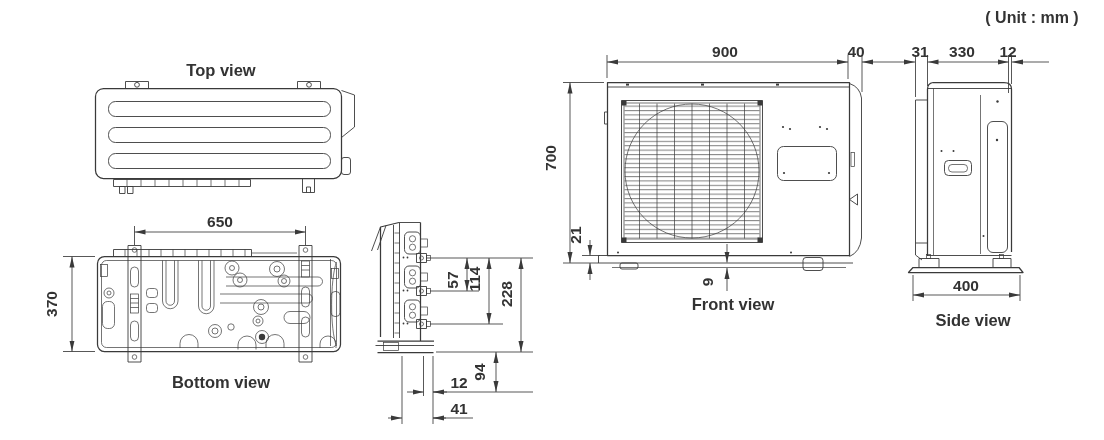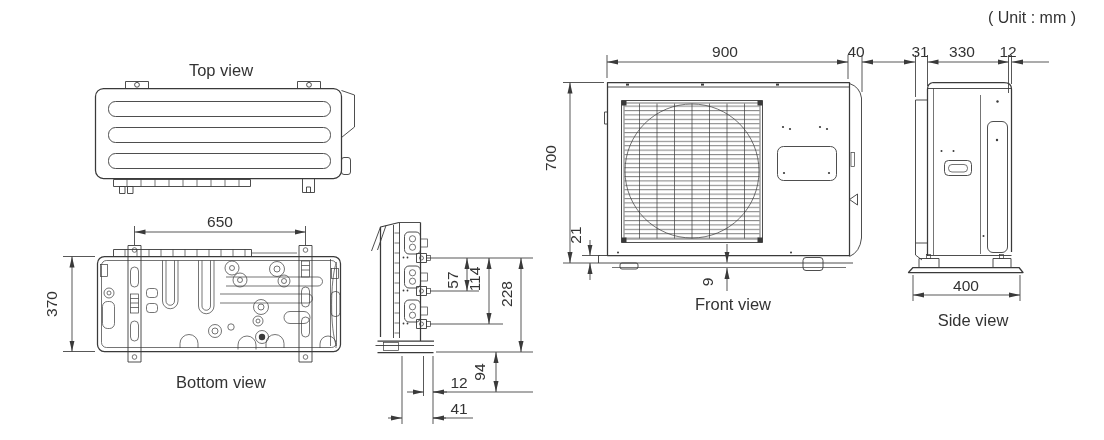--- a/index.html
+++ b/index.html
@@ -1,17 +1,17 @@
 <!DOCTYPE html>
 <html style="--line: #3a3a3a; --text: #333333; --bg: #ffffff;"><head>
 <meta charset="utf-8">
 <style>
   :root{ --line:#3a3a3a; --text:#333333; --bg:#ffffff; }
   html,body{margin:0;padding:0;background:var(--bg);}
-  .canvas{position:relative;width:1104px;height:440px;background:var(--bg);overflow:hidden;}
+  .canvas{position:relative;width:1104px;height:440px;background:var(--bg);overflow:hidden;font-weight:bold;}
   svg{display:block;}
   .o{stroke:var(--line);stroke-width:1.25;fill:none;stroke-linejoin:round;}
   .d{stroke:var(--line);stroke-width:0.9;fill:none;stroke-linejoin:round;}
   .t{stroke:var(--line);stroke-width:0.7;fill:none;}
   .x{stroke:var(--line);stroke-width:0.85;fill:none;}
   .f{fill:var(--line);stroke:none;}
   .arrfill{fill:var(--line);}
   text{font-family:"Liberation Sans","DejaVu Sans",sans-serif;fill:var(--text);}
   .dim{font-size:15.5px;}
   .lbl{font-size:16.5px;}

